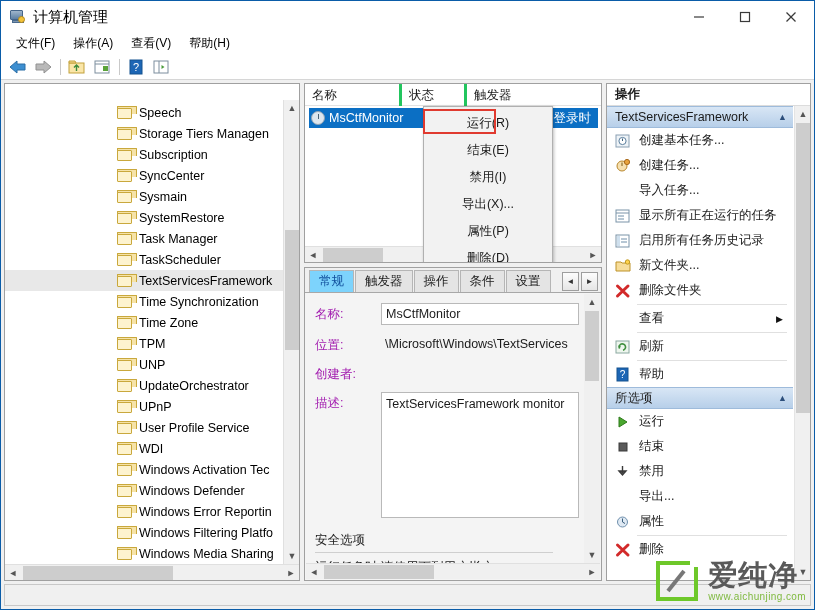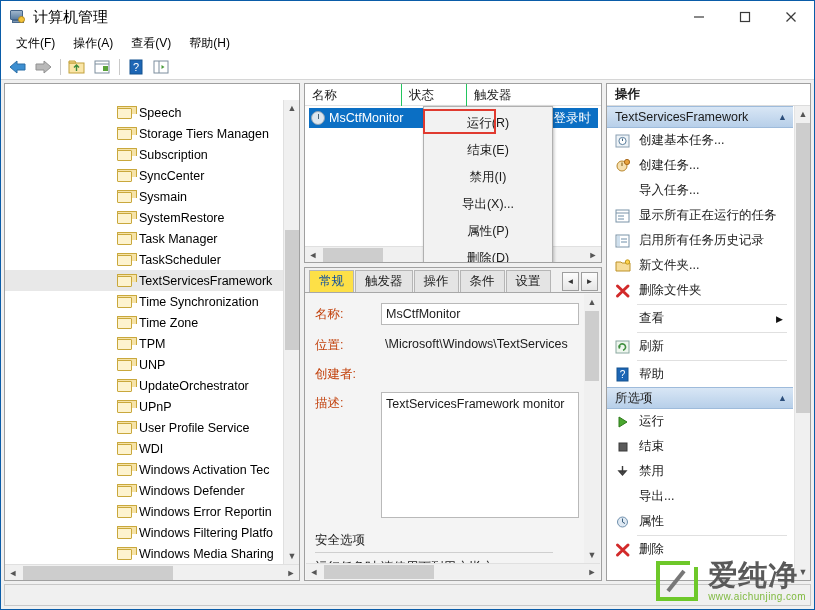--- a/index.html
+++ b/index.html
@@ -129,21 +129,21 @@
   .list-box {
     flex: 0 0 180px; background: #fff; border: 1px solid #a0a0a0;
     position: relative; overflow: hidden; margin-bottom: 4px;
   }
   .list-header {
     height: 22px; display: flex; background: #ffffff;
     border-bottom: 1px solid #e2e2e2; font-size: 12.5px; color: #1b1b1b;
   }
   .lh-cell {
     display: flex; align-items: center; padding-left: 7px;
-    border-right: 1px solid #22c55e; height: 22px;
+    border-right: 3px solid #22c55e; height: 22px;
   }
   .lh-name { flex: 0 0 97px; }
   .lh-state { flex: 0 0 65px; }
   .lh-trigger { flex: 1 1 auto; border-right: none; }
   .task-row {
     height: 20px; display: flex; align-items: center;
     background: #0b6fc4; color: #fff; font-size: 12.5px;
     margin: 2px 3px 0 4px; padding-left: 2px;
   }
   .clock-ic {
@@ -186,35 +186,35 @@
   .tabstrip {
     height: 25px; flex: 0 0 25px; display: flex; align-items: flex-end;
     background: #f0f0f0; padding-left: 4px; border-bottom: 1px solid #a8a8a8;
   }
   .tab {
     font-size: 12.5px; color: #1b1b1b; padding: 3px 9px 4px 9px;
     border: 1px solid #b5b5b5; border-bottom: none;
     background: #e4e4e4; margin-right: 1px; height: 22px;
     display: flex; align-items: center;
   }
-  .tab.active { background: #fde047; color: #12519e; font-family: Liberation Serif, serif; }
+  .tab.active { background: #7dd3fc; color: #12519e; font-family: Liberation Serif, serif; }
   .tab-spin { margin-left: auto; display: flex; padding-right: 3px; padding-bottom: 1px; }
   .spin-btn {
     width: 17px; height: 19px; border: 1px solid #9e9e9e;
     background: linear-gradient(#fdfdfd,#e6e6e6);
     display: flex; align-items: center; justify-content: center;
     font-size: 8px; color: #333;
   }
   .detail-body {
     flex: 1 1 auto; background: #f4f4f4; position: relative;
     padding: 10px 22px 0 10px; overflow: hidden;
   }
   .field-row { display: flex; margin-bottom: 9px; align-items: flex-start; }
   .field-label {
-    flex: 0 0 66px; font-size: 12.5px; color: #c2410c; padding-top: 3px;
+    flex: 0 0 66px; font-size: 12.5px; color: #a21caf; padding-top: 3px;
   }
   .field-input {
     flex: 1 1 auto; background: #fff; border: 1px solid #b9b9b9;
     font-size: 12.5px; color: #1b1b1b; padding: 3px 4px; height: 22px;
     overflow: hidden; white-space: nowrap;
   }
   .field-static {
     flex: 1 1 auto; font-size: 12.5px; color: #1b1b1b; padding: 3px 4px;
     white-space: nowrap; overflow: hidden;
   }

